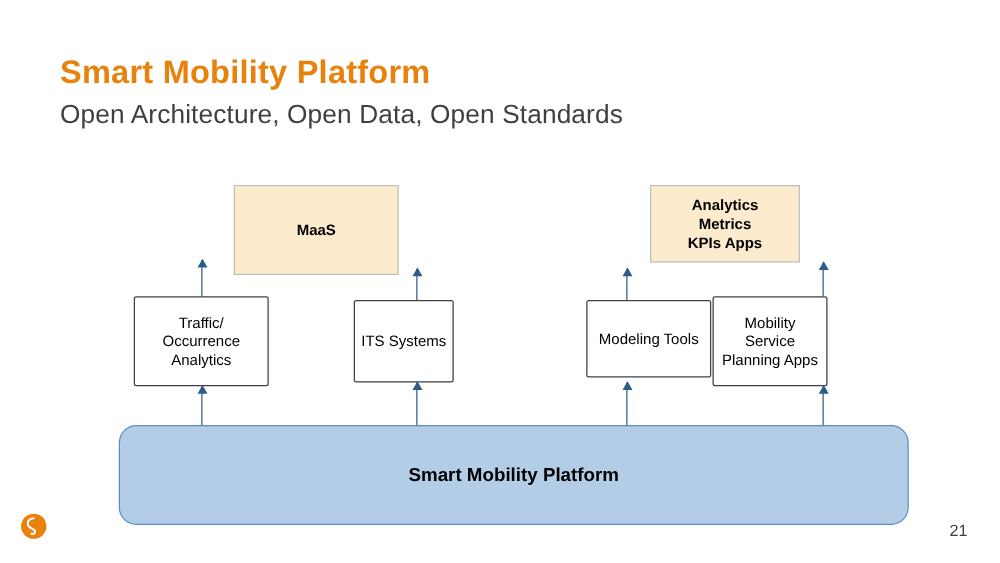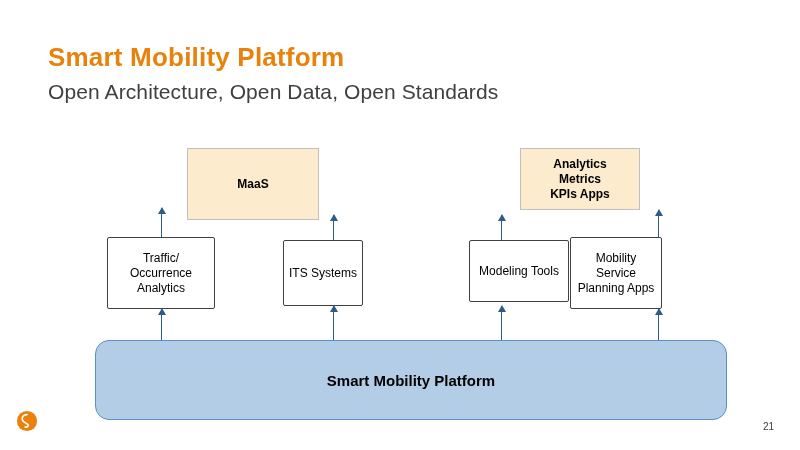--- a/index.html
+++ b/index.html
@@ -93,21 +93,21 @@
     height: 0;
     border-left: 4px solid transparent;
     border-right: 4px solid transparent;
     border-bottom: 7px solid #2E5C8A;
   }
 
   .page-number {
     position: absolute;
     right: 26px;
     bottom: 18px;
-    font-size: 10px;
+    font-size: 13px;
     color: #404040;
   }
   .logo {
     position: absolute;
     left: 16px;
     bottom: 18px;
     width: 22px;
     height: 22px;
   }
   .cell-line { display: block; }

